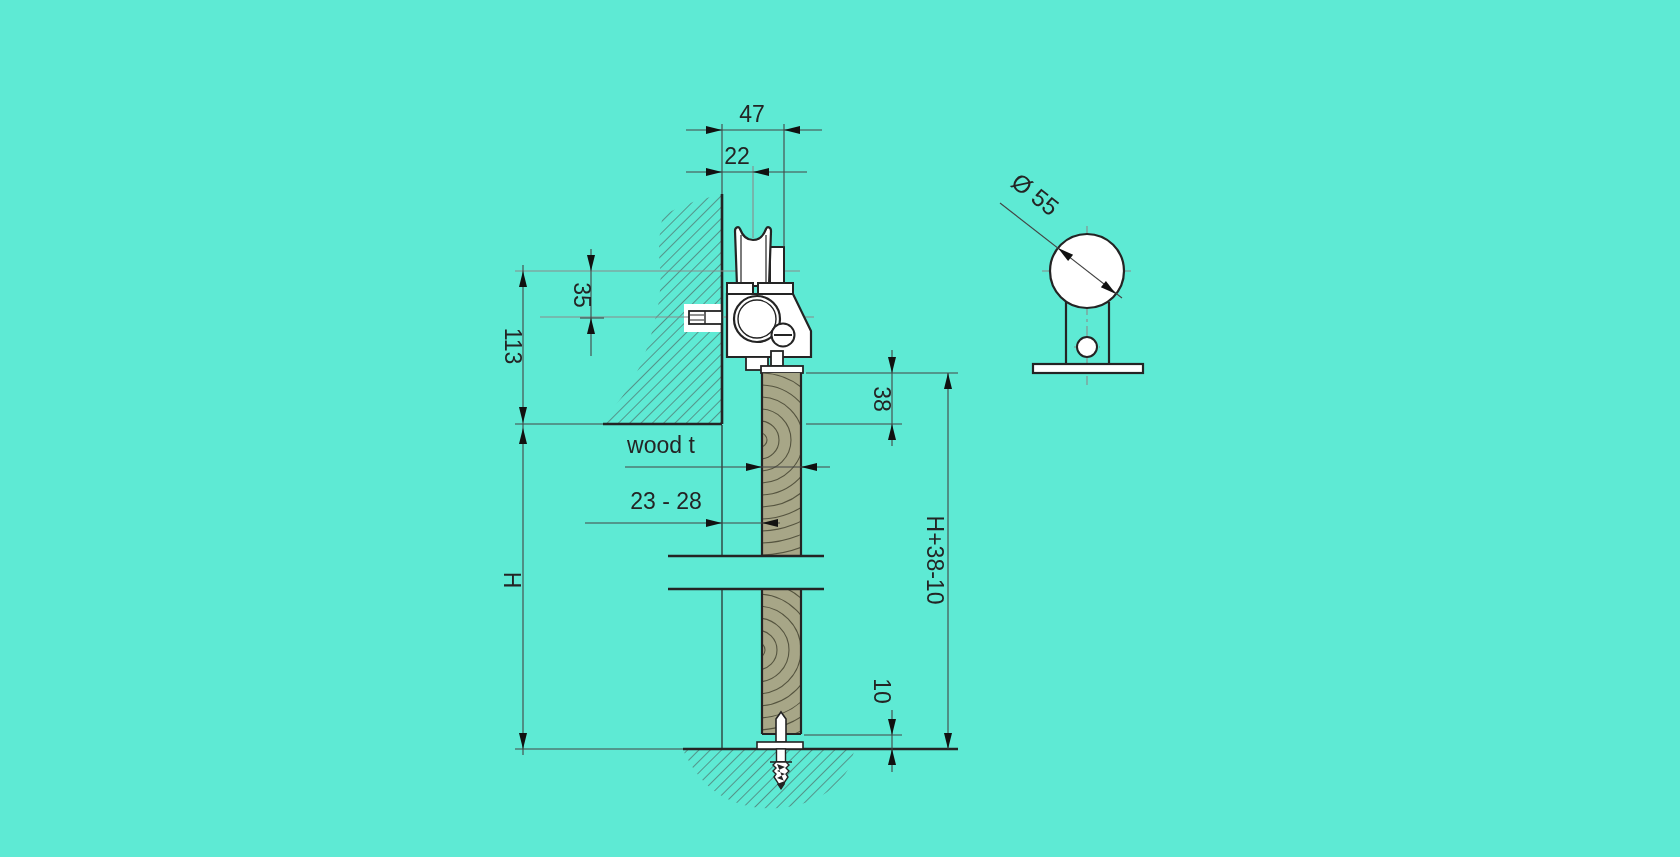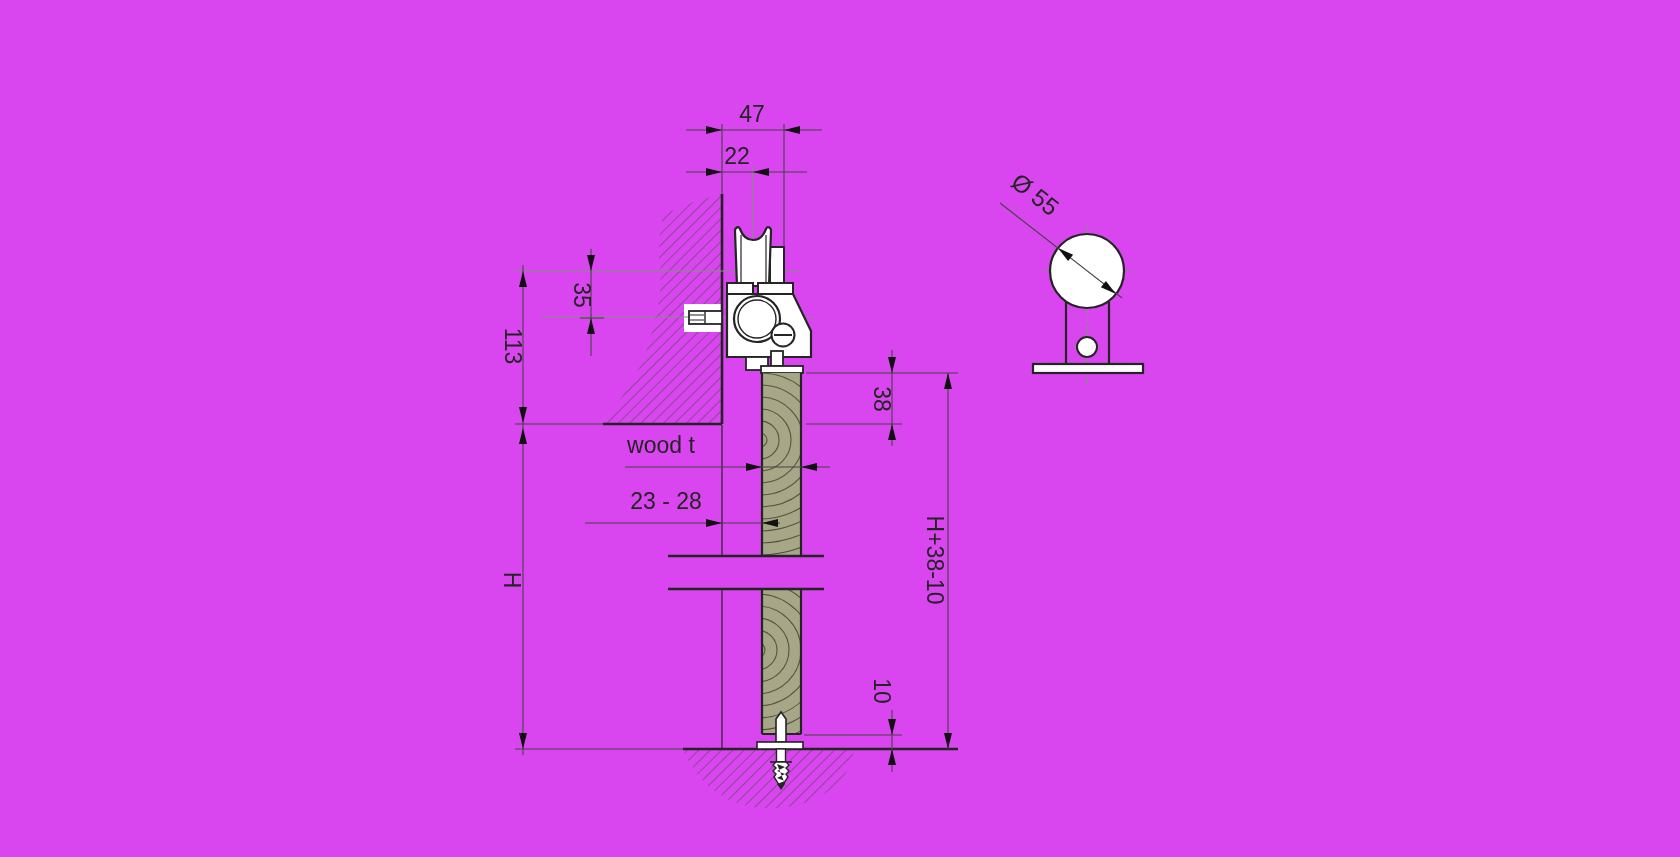--- a/index.html
+++ b/index.html
@@ -1,16 +1,16 @@
 <!DOCTYPE html>
 <html><head>
 <meta charset="utf-8">
 <style>
   html,body{margin:0;padding:0;background:#ffffff;}
-  .stage{position:relative;width:1680px;height:857px;background:#d946ef;overflow:hidden;}
+  .stage{position:relative;width:1680px;height:857px;background:#5eead4;overflow:hidden;}
   svg{display:block;}
   text{font-family:"Liberation Sans","DejaVu Sans",sans-serif;fill:#242424;}
   .dim{font-size:23px;}
   .dia{font-size:24px;}
 </style>
 </head>
 <body>
 
 <div class="stage">
 <svg width="1680" height="857" viewBox="0 0 1680 857">

